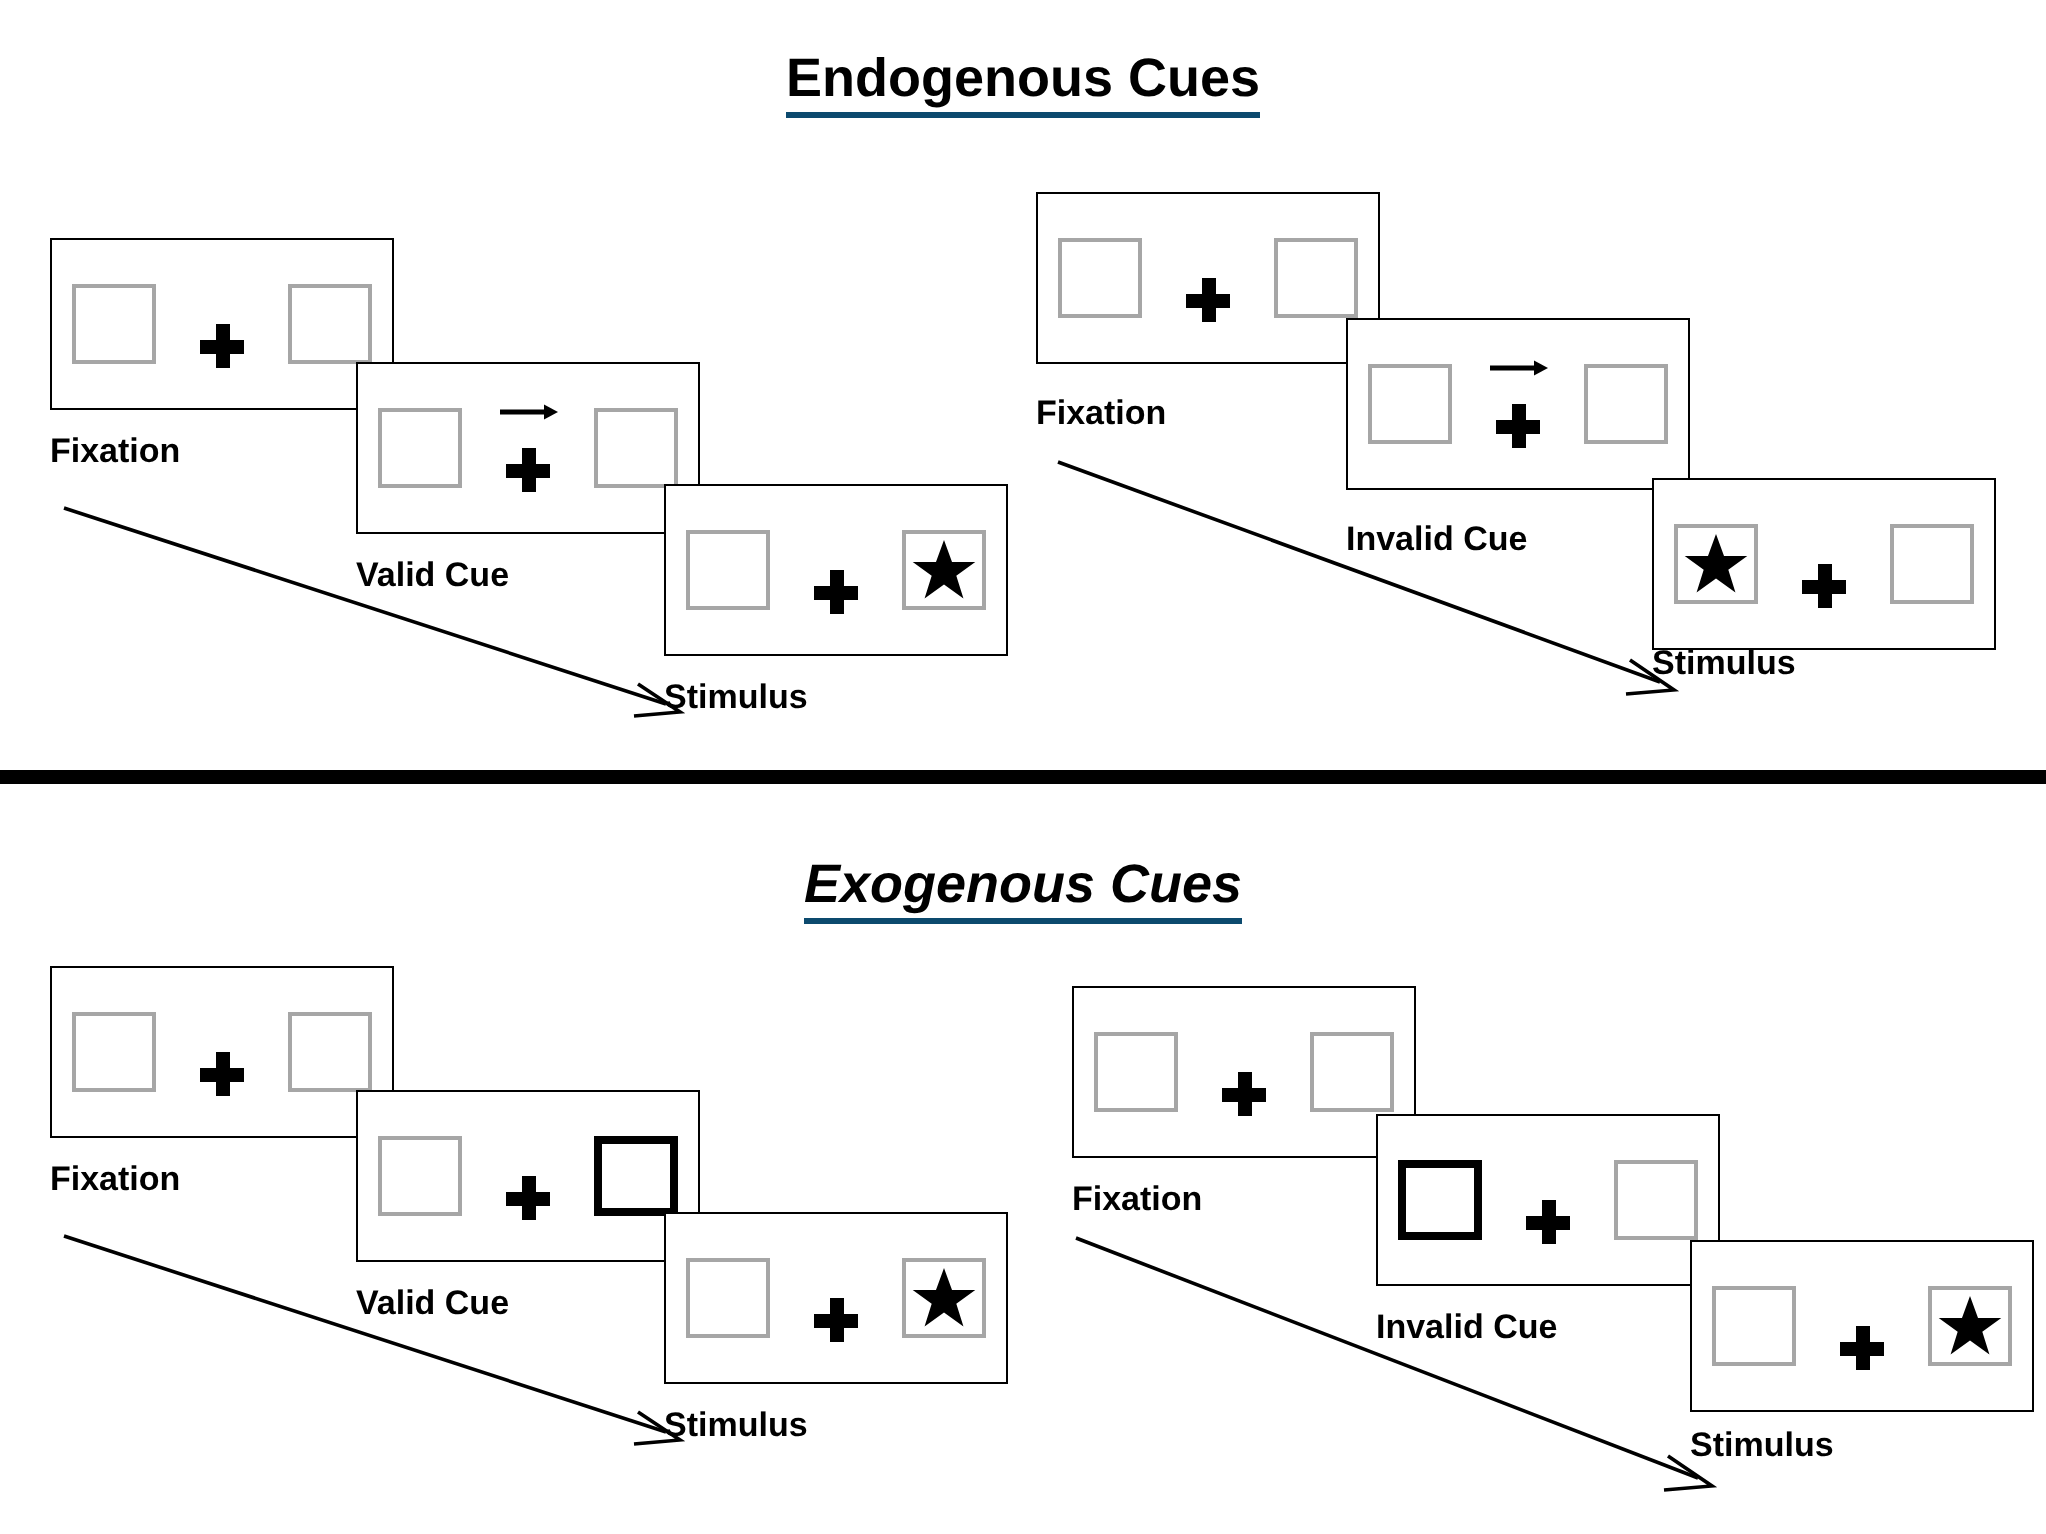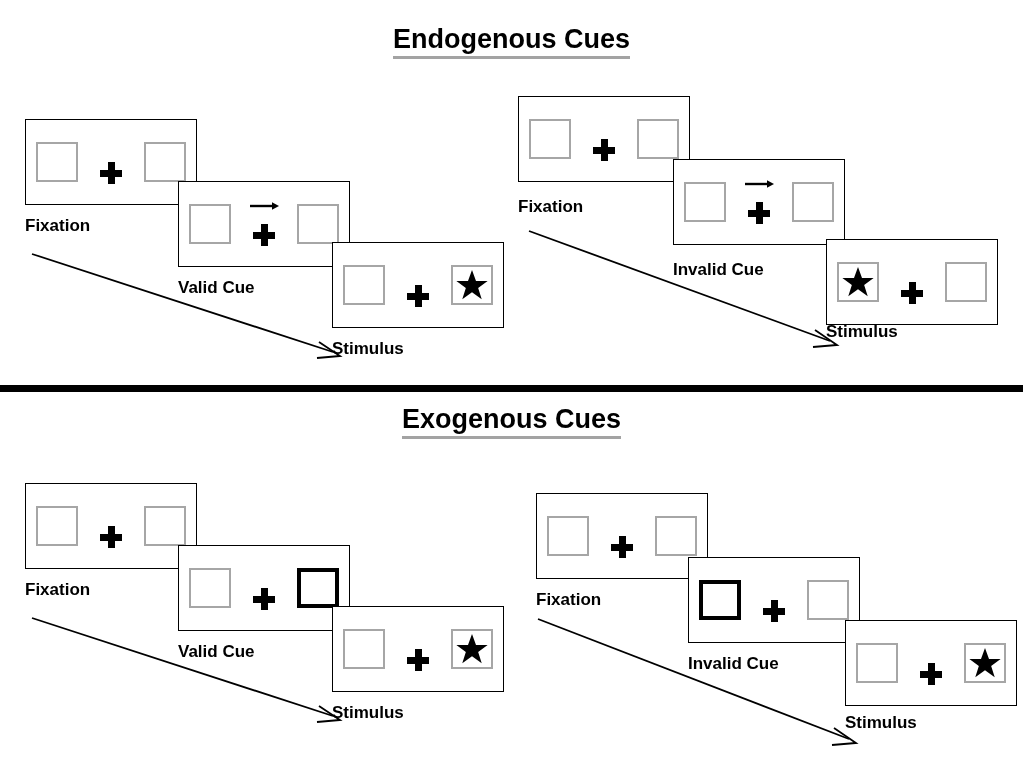--- a/index.html
+++ b/index.html
@@ -18,21 +18,21 @@
   .section-title {
     position: absolute;
     width: 100%;
     text-align: center;
     font-weight: bold;
     font-size: 27px;
     color: #000000;
     letter-spacing: 0px;
   }
   .section-title span {
-    border-bottom: 3px solid #a3a3a3;
+    border-bottom: 3px solid #0c4a6e;
     padding-bottom: 2px;
   }
 
   .divider {
     position: absolute;
     left: 0;
     width: 1023px;
     height: 7px;
     background: #000000;
   }
@@ -230,21 +230,21 @@
 </div>
 <div class="panel-label" style="left:826px; top:322px; width:172px;">Stimulus</div>
 
 <svg class="time-arrow" style="left:525px; top:225px; width:320px; height:130px;" viewBox="0 0 320 130">
   <line x1="4" y1="6" x2="305" y2="116" stroke="#000" stroke-width="1.8"></line>
   <polyline points="290,105 312,120 288,122" fill="none" stroke="#000" stroke-width="1.8"></polyline>
 </svg>
 
 <div class="divider" style="top:385px;"></div>
 
-<div class="section-title" style="top:404px;">
+<div class="section-title" style="top:427px;font-style:italic;">
   <span>Exogenous Cues</span>
 </div>
 
 <div class="panel" style="left:25px; top:483px; width:172px; height:86px;">
   <div class="panel-inner">
     <div class="box"></div>
     <div class="center-col">
       <div class="fixcross"></div>
     </div>
     <div class="box"></div>

